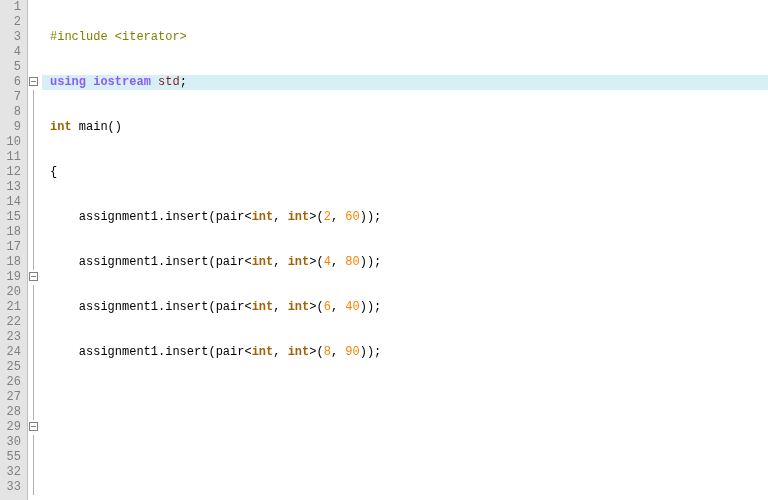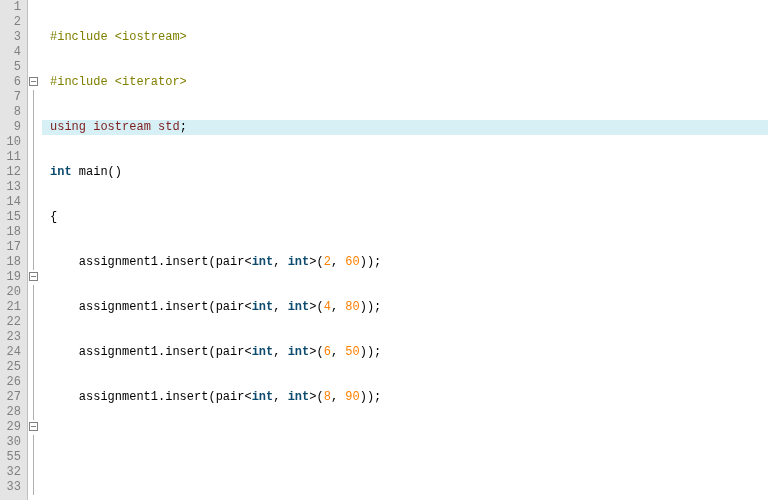--- a/index.html
+++ b/index.html
@@ -55,22 +55,22 @@
     background: #b0b0b0;
   }
   .code {
     flex: 1;
     padding-left: 8px;
     white-space: pre;
   }
   .code-line { height: 15px; }
   .hl { background: #d6f0f5; display: block; margin-left: -8px; padding-left: 8px; }
   .pp { color: #808000; }
-  .kw { color: #7f1d1d; font-weight: normal; }
-  .typ { color: #0c4a6e; font-weight: bold; }
+  .kw { color: #8b5cf6; font-weight: bold; }
+  .typ { color: #a16207; font-weight: bold; }
   .plain { color: #000000; }
   .num { color: #ff8000; }
   .brace { color: #000000; }
   .cls { color: #7f1d1d; }
 </style>
 </head>
 <body>
 
 <div class="editor">
   <div class="gutter">
@@ -195,28 +195,27 @@
       </div>
     <div class="fold-line">
         <div class="fold-vline"></div>
       </div>
     <div class="fold-line">
         <div class="fold-vline"></div>
       </div>
   </div>
 
   <div class="code">
-    <div class="code-line"><span class="pp">#include &lt;iostream&gt;</span></div>
     <div class="code-line"><span class="pp">#include &lt;iterator&gt;</span></div>
     <div class="code-line hl"><span class="kw">using</span><span class="plain"> </span><span class="kw">iostream</span><span class="plain"> </span><span class="cls">std</span><span class="plain">;</span></div>
     <div class="code-line"><span class="typ">int</span><span class="plain"> main()</span></div>
     <div class="code-line"><span class="brace">{</span></div>
     <div class="code-line"><span class="plain">    assignment1.insert(pair&lt;</span><span class="typ">int</span><span class="plain">, </span><span class="typ">int</span><span class="plain">&gt;(</span><span class="num">2</span><span class="plain">, </span><span class="num">60</span><span class="plain">));</span></div>
     <div class="code-line"><span class="plain">    assignment1.insert(pair&lt;</span><span class="typ">int</span><span class="plain">, </span><span class="typ">int</span><span class="plain">&gt;(</span><span class="num">4</span><span class="plain">, </span><span class="num">80</span><span class="plain">));</span></div>
-    <div class="code-line"><span class="plain">    assignment1.insert(pair&lt;</span><span class="typ">int</span><span class="plain">, </span><span class="typ">int</span><span class="plain">&gt;(</span><span class="num">6</span><span class="plain">, </span><span class="num">50</span><span class="plain">));</span></div>
+    <div class="code-line"><span class="plain">    assignment1.insert(pair&lt;</span><span class="typ">int</span><span class="plain">, </span><span class="typ">int</span><span class="plain">&gt;(</span><span class="num">6</span><span class="plain">, </span><span class="num">40</span><span class="plain">));</span></div>
     <div class="code-line"><span class="plain">    assignment1.insert(pair&lt;</span><span class="typ">int</span><span class="plain">, </span><span class="typ">int</span><span class="plain">&gt;(</span><span class="num">8</span><span class="plain">, </span><span class="num">90</span><span class="plain">));</span></div>
     
     
     
     
     
     
     
     
     

